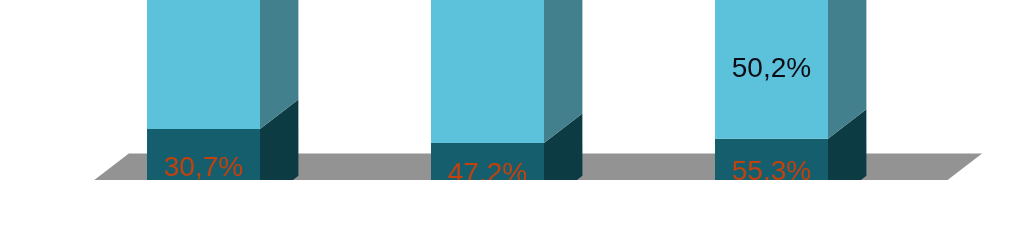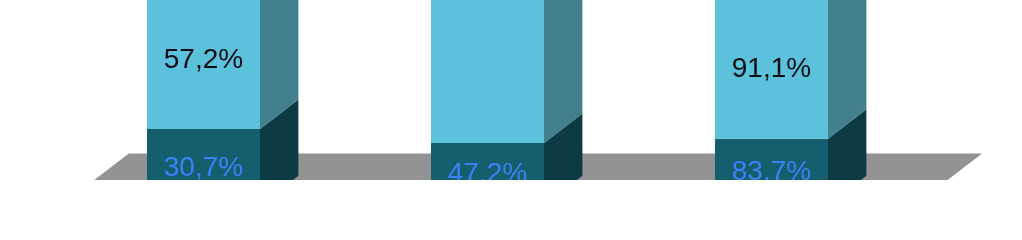--- a/index.html
+++ b/index.html
@@ -3,21 +3,21 @@
 <meta charset="utf-8">
 <style>
   html,body{margin:0;padding:0;background:#ffffff;}
   #stage{position:relative;width:1022px;height:180px;overflow:hidden;background:#ffffff;
     font-family:"Liberation Sans", sans-serif;filter:blur(0.45px);}
   #chart-svg{position:absolute;left:0;top:0;display:block;}
   .pct-label{position:absolute;white-space:nowrap;font-family:"Liberation Sans", sans-serif;
     font-size:28px;line-height:1;letter-spacing:0;
     -webkit-font-smoothing:antialiased;filter:opacity(1);}
   .pct-top{color:#0d0d16;}
-  .pct-bottom{color:#3b82f6;}
+  .pct-bottom{color:#c2410c;}
 </style>
 </head>
 <body>
 
 <div id="stage">
   <svg id="chart-svg" width="1022" height="180">
     <polygon points="128.80,153.60 982.10,153.60 943.70,183.00 90.40,183.00" fill="#939393"></polygon>
     <g>
       <polygon points="260.00,129.00 298.40,99.60 298.40,175.80 260.00,205.20" fill="#0d3b43"></polygon>
       <polygon points="260.00,-12.74 298.40,-42.14 298.40,99.60 260.00,129.00" fill="#42808e"></polygon>
@@ -31,18 +31,17 @@
       <polygon points="431.00,-11.73 544.00,-11.73 544.00,142.90 431.00,142.90" fill="#5cc1da"></polygon>
     </g>
     <g>
       <polygon points="828.00,138.70 866.40,109.30 866.40,175.80 828.00,205.20" fill="#0d3b43"></polygon>
       <polygon points="828.00,-4.53 866.40,-33.93 866.40,109.30 828.00,138.70" fill="#42808e"></polygon>
       <polygon points="715.00,138.70 828.00,138.70 828.00,205.20 715.00,205.20" fill="#145e6e"></polygon>
       <polygon points="715.00,-4.53 828.00,-4.53 828.00,138.70 715.00,138.70" fill="#5cc1da"></polygon>
     </g>
   </svg>
 
-  <div class="pct-label pct-top" style="left: 163.797px; top: 44.6292px;">57,2%</div>
-  <div class="pct-label pct-top" style="left: 731.797px; top: 53.5858px;">91,1%</div>
+  <div class="pct-label pct-top" style="left: 731.797px; top: 53.5858px;">50,2%</div>
   <div class="pct-label pct-bottom" style="left: 163.797px; top: 152.5px;">30,7%</div>
   <div class="pct-label pct-bottom" style="left: 447.797px; top: 159.45px;">47,2%</div>
-  <div class="pct-label pct-bottom" style="left: 731.797px; top: 157.35px;">83,7%</div>
+  <div class="pct-label pct-bottom" style="left: 731.797px; top: 157.35px;">55,3%</div>
 </div>
 
 </body></html>

